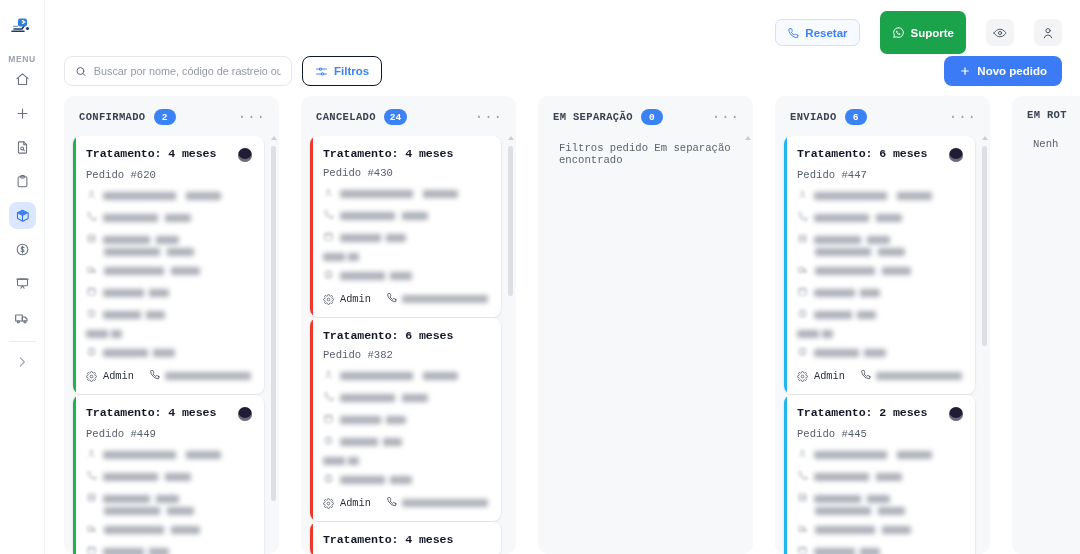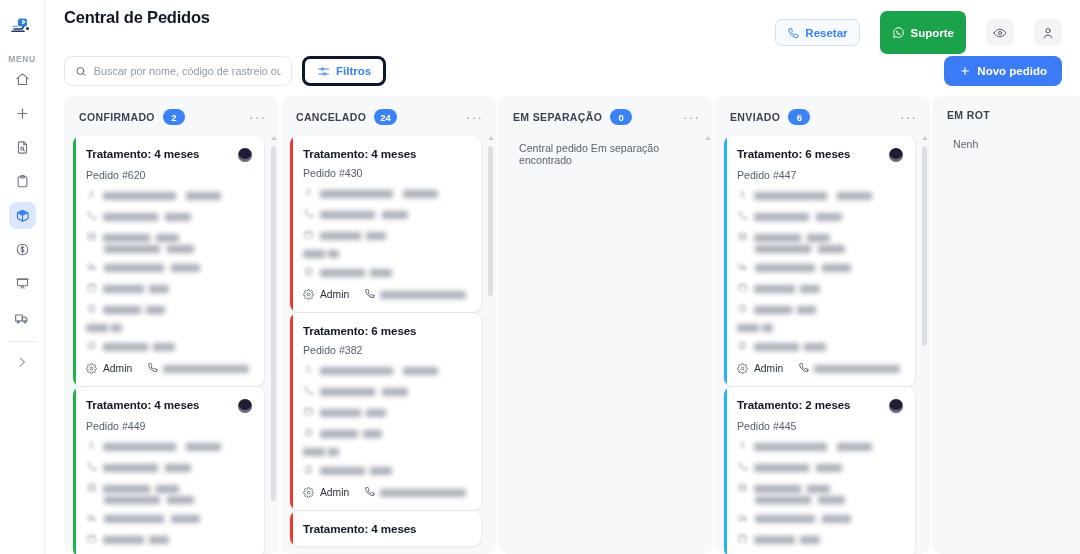--- a/index.html
+++ b/index.html
@@ -78,31 +78,31 @@
   .search {
     width: 228px; height: 30px; border: 1px solid #e4e7ec; border-radius: 8px;
     display: flex; align-items: center; gap: 7px; padding: 0 10px; background: #fff;
   }
   .search input {
     border: 0; outline: 0; font-size: 10.8px; color: #333a45;
     font-family: "Liberation Sans", sans-serif; width: 100%; background: transparent;
   }
   .search input::placeholder { color: #9299a4; }
   .btn-filters {
-    height: 30px; padding: 0 12px; border: 3px solid #0f172a; background: #fff;
+    height: 30px; padding: 0 12px; border: 1px solid #0f172a; background: #fff;
     color: #3b82f6; border-radius: 8px;
   }
   .btn-new {
     height: 30px; padding: 0 14px; background: #3b7cf6; color: #fff; border-radius: 8px;
   }
 
   
   .board {
-    flex: 1; display: flex; gap: 2px; padding: 0 0 0 19px;
-    overflow: hidden; min-height: 0;
+    flex: 1; display: flex; gap: 22px; padding: 0 0 0 19px;
+    overflow: hidden; min-height: 0; font-family: Liberation Mono, monospace;
   }
   .column {
     width: 215px; min-width: 215px; background: #f7f8fa; border-radius: 10px;
     display: flex; flex-direction: column; min-height: 0; height: 100%;
   }
   .col-head {
     display: flex; align-items: center; justify-content: space-between;
     padding: 13px 13px 11px 15px;
   }
   .col-head-left { display: flex; align-items: center; gap: 8px; }
@@ -250,21 +250,20 @@
       <svg width="14" height="14" viewBox="0 0 24 24" fill="none" stroke="currentColor" stroke-width="2" stroke-linecap="round" stroke-linejoin="round">
         <path d="M9 5l7 7-7 7"></path>
       </svg>
     </div>
   </aside>
 
   <div class="main">
 
     <div class="topbar">
       <div>
-        <div class="page-title">Central de Pedidos</div>
       </div>
       <div class="top-actions">
         <button class="btn btn-reset">
           <svg width="12" height="12" viewBox="0 0 24 24" fill="none" stroke="currentColor" stroke-width="2" stroke-linecap="round" stroke-linejoin="round">
             <path d="M21.5 16.9v2.6a1.8 1.8 0 0 1-2 1.8 17.8 17.8 0 0 1-7.7-2.8 17.5 17.5 0 0 1-5.4-5.4A17.8 17.8 0 0 1 3.6 5.4 1.8 1.8 0 0 1 5.4 3.4H8a1.8 1.8 0 0 1 1.8 1.6 11.4 11.4 0 0 0 .6 2.6 1.8 1.8 0 0 1-.4 1.9l-1.1 1.1a14.4 14.4 0 0 0 5.4 5.4l1.1-1.1a1.8 1.8 0 0 1 1.9-.4 11.4 11.4 0 0 0 2.6.6 1.8 1.8 0 0 1 1.6 1.8z"></path>
           </svg>
           <span>Resetar</span>
         </button>
         <button class="btn btn-support">
           <svg width="13" height="13" viewBox="0 0 24 24" fill="none" stroke="#ffffff" stroke-width="1.8" stroke-linecap="round" stroke-linejoin="round">
@@ -594,21 +593,21 @@
         <div class="column">
           <div class="col-head">
             <div class="col-head-left">
               <span class="col-title">EM SEPARAÇÃO</span>
               <span class="col-count">0</span>
             </div>
             <span class="col-menu">···</span>
           </div>
           <div class="col-body">
             <div class="col-scroll">
-              <div class="empty-msg">Central pedido Em separação encontrado</div>
+              <div class="empty-msg">Filtros pedido Em separação encontrado</div>
             </div>
             <div class="sbar">
               <div class="arrow"></div>
             </div>
           </div>
         </div>
         <div class="column">
           <div class="col-head">
             <div class="col-head-left">
               <span class="col-title">ENVIADO</span>

